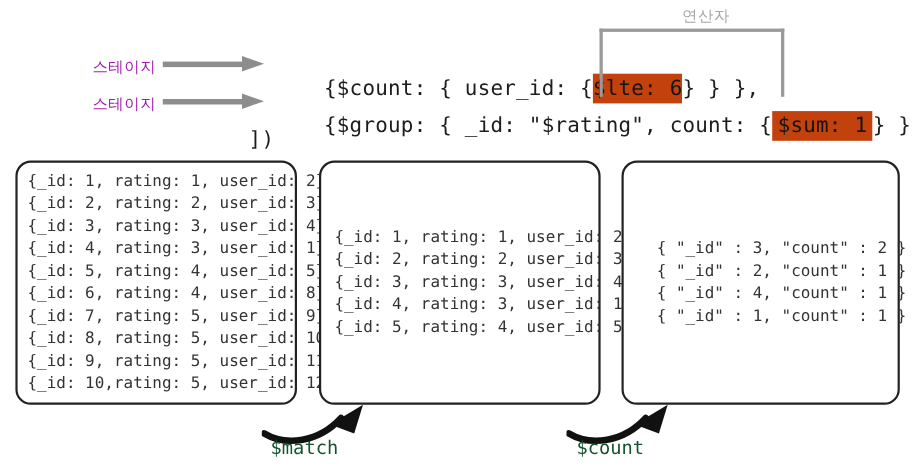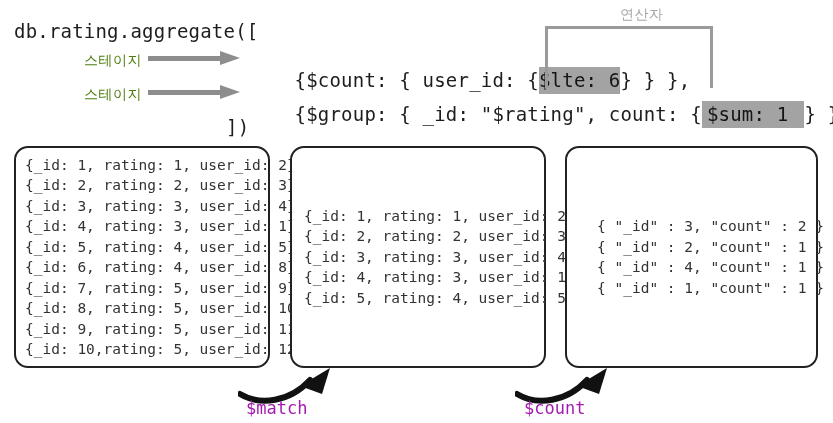--- a/index.html
+++ b/index.html
@@ -28,36 +28,36 @@
     letter-spacing: 0.2px;
     color: #1d1d1d;
     line-height: 1;
   }
   #code-line-open   { left: 14px;  top: 22px; }
   #code-line-match  { left: 248px; top: 52px; }
   #code-line-group  { left: 248px; top: 86px; }
   #code-line-close  { left: 226px; top: 118px; }
 
   .hl {
-    background: #a3a3a3;
+    background: #c2410c;
     color: #151515;
   }
   .hl-pad {
-    padding: 2px 16px 3px 5px;
+    padding: 2px 5px 3px 5px;
   }
   .hl-tight {
     padding: 2px 0 3px 0;
   }
 
   
   .kr-label {
     position: absolute;
     font-family: "DejaVu Sans", "Liberation Sans", sans-serif;
     font-size: 14px;
-    color: #4d7c0f;
+    color: #a21caf;
     white-space: nowrap;
     letter-spacing: 0.5px;
   }
   #stage-label-1 { left: 84px; top: 52px; }
   #stage-label-2 { left: 84px; top: 86px; }
   #operator-label {
     left: 620px;
     top: 6px;
     color: #a6a6a6;
     font-size: 14px;
@@ -139,32 +139,31 @@
     width: 130px;
     height: 36px;
   }
   #curve-arrow-match { left: 238px; top: 368px; }
   #curve-arrow-group { left: 515px; top: 368px; }
 
   .flow-label {
     position: absolute;
     font-family: "DejaVu Sans Mono", "Liberation Mono", monospace;
     font-size: 17px;
-    color: #a21caf;
+    color: #14532d;
     white-space: nowrap;
   }
   #flow-label-match { left: 246px; top: 398px; }
   #flow-label-group { left: 524px; top: 398px; }
 </style>
 </head>
 <body>
 
 <div id="canvas">
 
-  <div class="code-line" id="code-line-open">db.rating.aggregate([</div>
 
   <div class="code-line" id="code-line-match">
     <span>{$count: { user_id: {</span><span class="hl hl-tight">$lte: 6</span><span>} } },</span>
   </div>
 
   <div class="code-line" id="code-line-group">
     <span>{$group: { _id: "$rating", count: {</span><span class="hl hl-pad">$sum: 1</span><span>} } }</span>
   </div>
 
   <div class="code-line" id="code-line-close">])</div>

